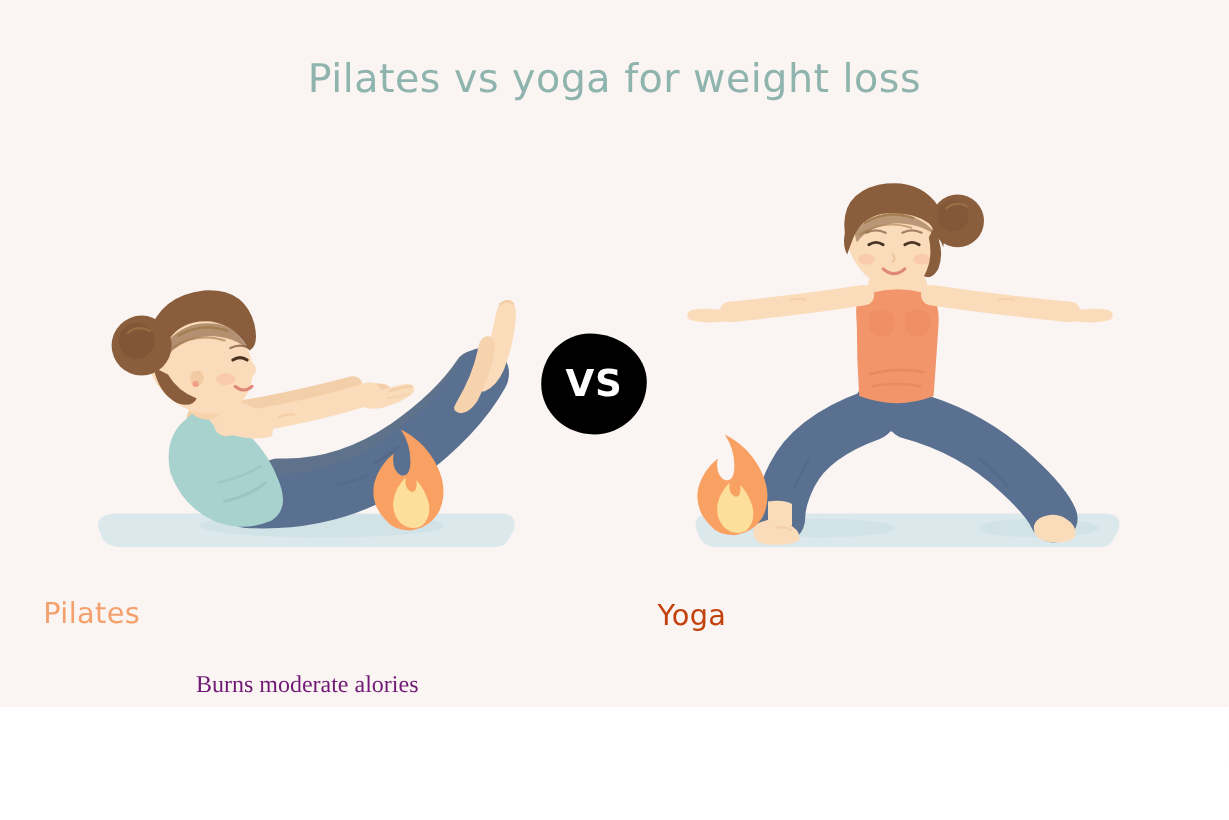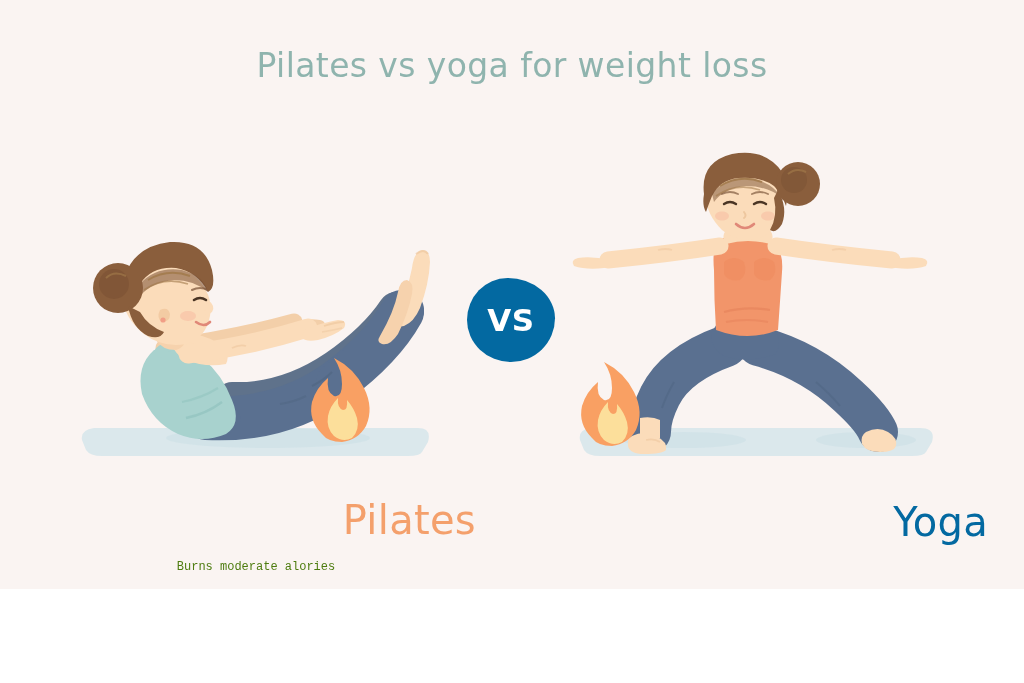--- a/index.html
+++ b/index.html
@@ -44,51 +44,51 @@
     width: 440px;
     height: 320px;
   }
   .panel-left  { left: 36px; }
   .panel-right { left: 548px; }
 
   
   .label {
     position: absolute;
     width: 440px;
-    text-align: right;
+    text-align: left;
     font-family: "DejaVu Sans", sans-serif;
-    font-size: 40px;
+    font-size: 24px;
     font-weight: 400;
     letter-spacing: 0.3px;
     white-space: nowrap;
   }
   .label-left  { left: 36px;  top: 497px; color: #f4a06c; }
-  .label-right { left: 548px; top: 499px; color: #0369a1; }
+  .label-right { left: 548px; top: 499px; color: #c2410c; }
 
   .caption {
     position: absolute;
     width: 440px;
     text-align: center;
-    font-family: Liberation Mono, monospace;
-    font-size: 12px;
+    font-family: Liberation Serif, serif;
+    font-size: 20px;
     font-weight: 400;
-    color: #4d7c0f;
+    color: #701a75;
     white-space: nowrap;
   }
   .caption-left  { left: 36px;  top: 560px; }
   .caption-right { left: 548px; top: 562px; }
 
   
   .vs-badge {
     position: absolute;
-    left: 467px;
+    left: 451px;
     top: 278px;
     width: 88px;
     height: 84px;
-    background: #0369a1;
+    background: #000000;
     border-radius: 46% 54% 50% 50% / 50% 48% 52% 50%;
     display: flex;
     align-items: center;
     justify-content: center;
   }
   .vs-text {
     font-family: "DejaVu Sans", sans-serif;
     font-size: 31px;
     font-weight: 700;
     color: #ffffff;

